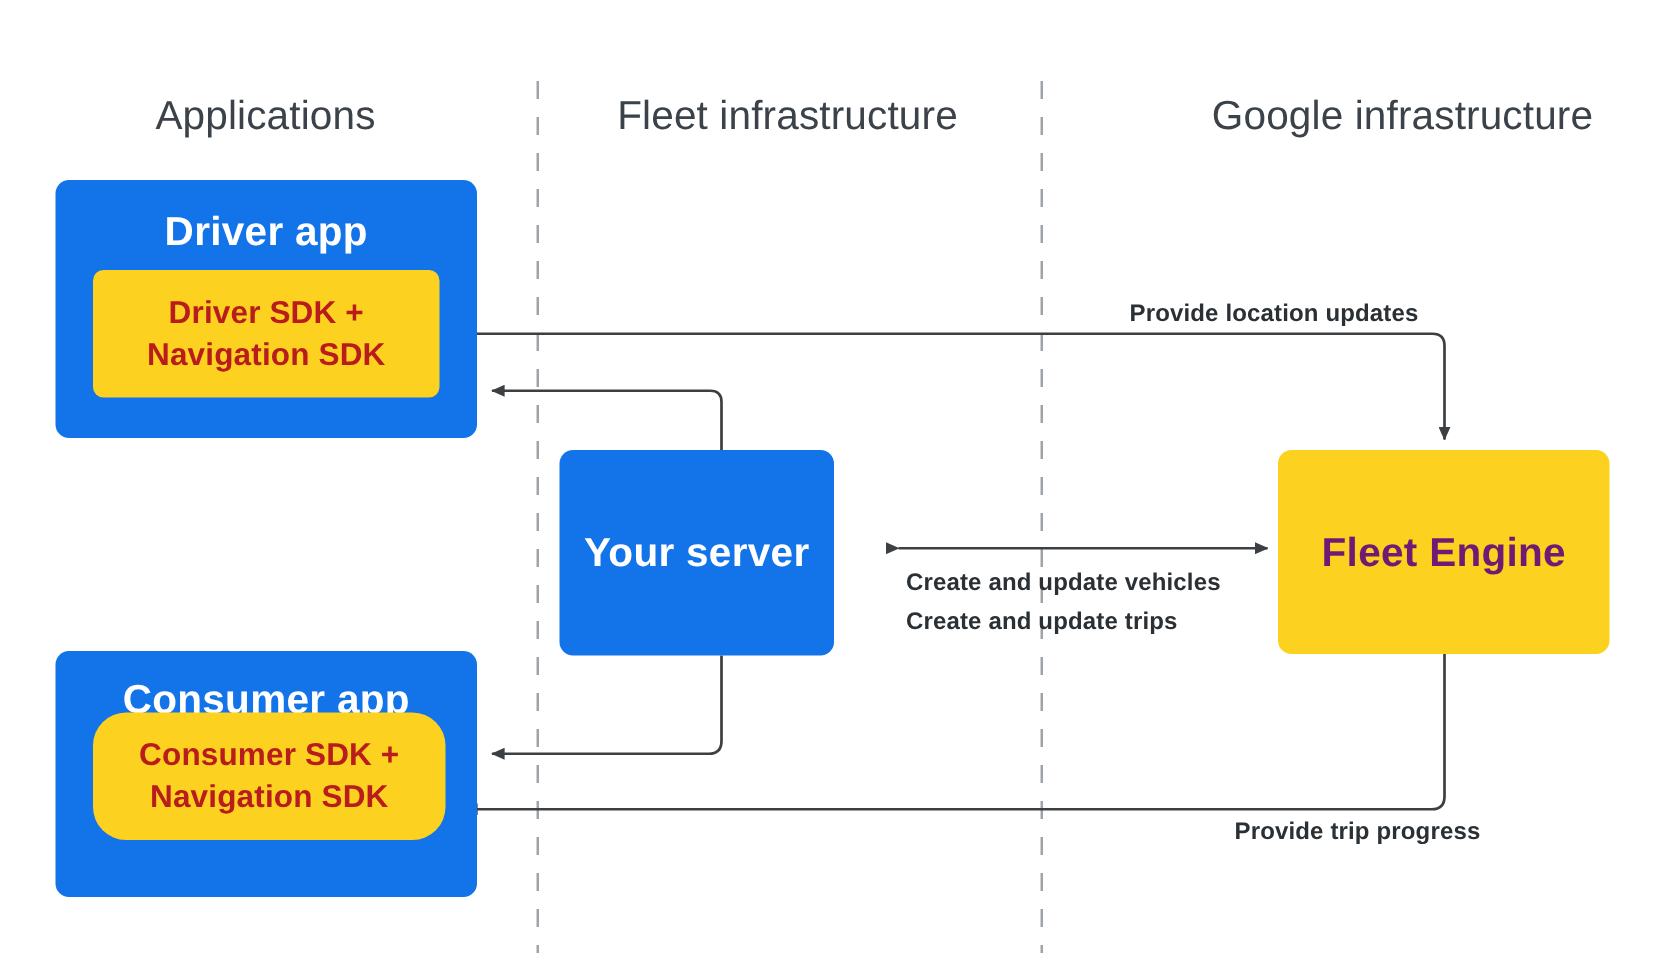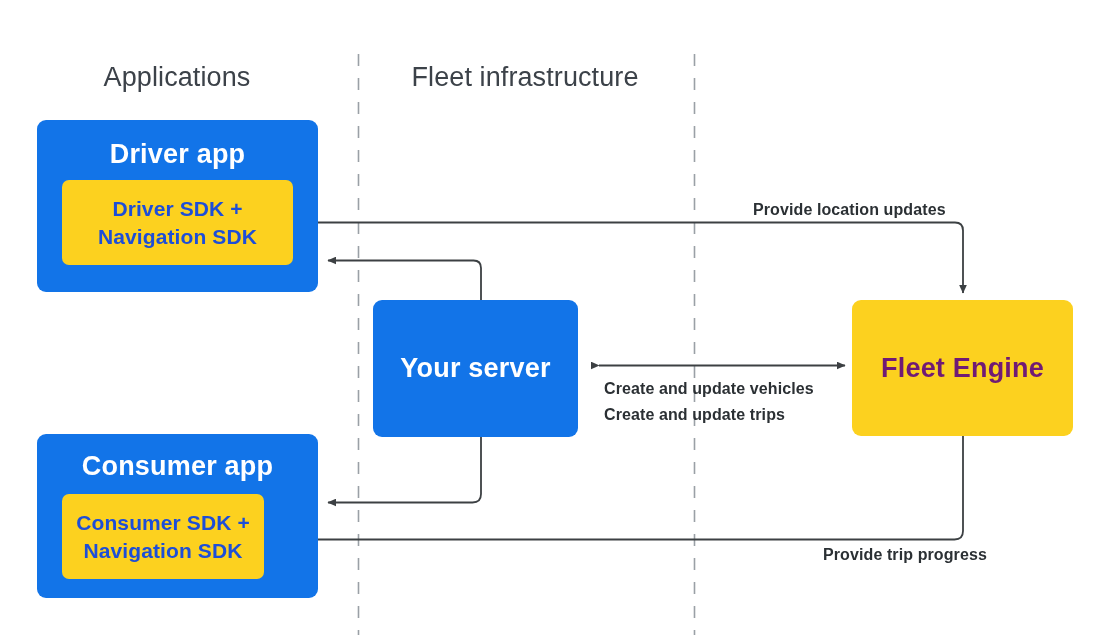--- a/index.html
+++ b/index.html
@@ -58,21 +58,21 @@
     position: absolute;
     background: #fcd11f;
     border-radius: 7px;
     display: flex;
     align-items: center;
     justify-content: center;
     box-sizing: border-box;
   }
   .sdk-label {
     text-align: center;
-    color: #1d4ed8;
+    color: #b91c1c;
     font-size: 21px;
     font-weight: bold;
     line-height: 1.32;
     letter-spacing: 0.1px;
   }
   .plain-box {
     position: absolute;
     border-radius: 9px;
     display: flex;
     align-items: center;
@@ -137,42 +137,43 @@
 
     <line x1="599" y1="333.5" x2="845" y2="333.5" stroke="#3c4043" stroke-width="1.8" marker-start="url(#arrowStart)" marker-end="url(#arrow)"></line>
 
     <path d="M481,405 L481,462 Q481,470.5 472.5,470.5 L328,470.5" fill="none" stroke="#3c4043" stroke-width="1.8" marker-end="url(#arrow)"></path>
 
     <path d="M963,404 L963,499 Q963,507.5 954.5,507.5 L310,507.5" fill="none" stroke="#3c4043" stroke-width="1.8" marker-end="url(#arrow)"></path>
   </svg>
 
   <div class="col-header" style="left:37px; top:30px; width:280px;">Applications</div>
   <div class="col-header" style="left:380px; top:30px; width:290px;">Fleet infrastructure</div>
+  <div class="col-header" style="left:790px; top:30px; width:290px;">Google infrastructure</div>
 
   <div class="app-box" style="left:37px; top:88px; width:281px; height:172px;">
     <div class="app-title" style="top:19px;">Driver app</div>
     <div class="sdk-box" style="left:25px; top:60px; width:231px; height:85px;">
       <div class="sdk-label">
         <span>Driver SDK +</span><br>
         <span>Navigation SDK</span>
       </div>
     </div>
   </div>
 
   <div class="app-box" style="left:37px; top:402px; width:281px; height:164px;">
     <div class="app-title" style="top:17px;">Consumer app</div>
-    <div class="sdk-box" style="left:25px; top:60px; width:202px; height:85px;">
+    <div class="sdk-box" style="left:25px; top:41px; width:235px; height:85px;border-radius:22px;">
       <div class="sdk-label">
         <span>Consumer SDK +</span><br>
         <span>Navigation SDK</span>
       </div>
     </div>
   </div>
 
-  <div class="plain-box server-box" style="left:373px; top:268px; width:205px; height:137px;">
+  <div class="plain-box server-box" style="left:373px; top:268px; width:183px; height:137px;">
     <div class="plain-label">Your server</div>
   </div>
 
   <div class="plain-box engine-box" style="left:852px; top:268px; width:221px; height:136px;">
     <div class="plain-label">Fleet Engine</div>
   </div>
 
   <div class="edge-label center" style="left:753px; top:166px; width:380px; text-align:left;">Provide location updates</div>
 
   <div class="edge-label" style="left:604px; top:345px;">Create and update vehicles</div>

